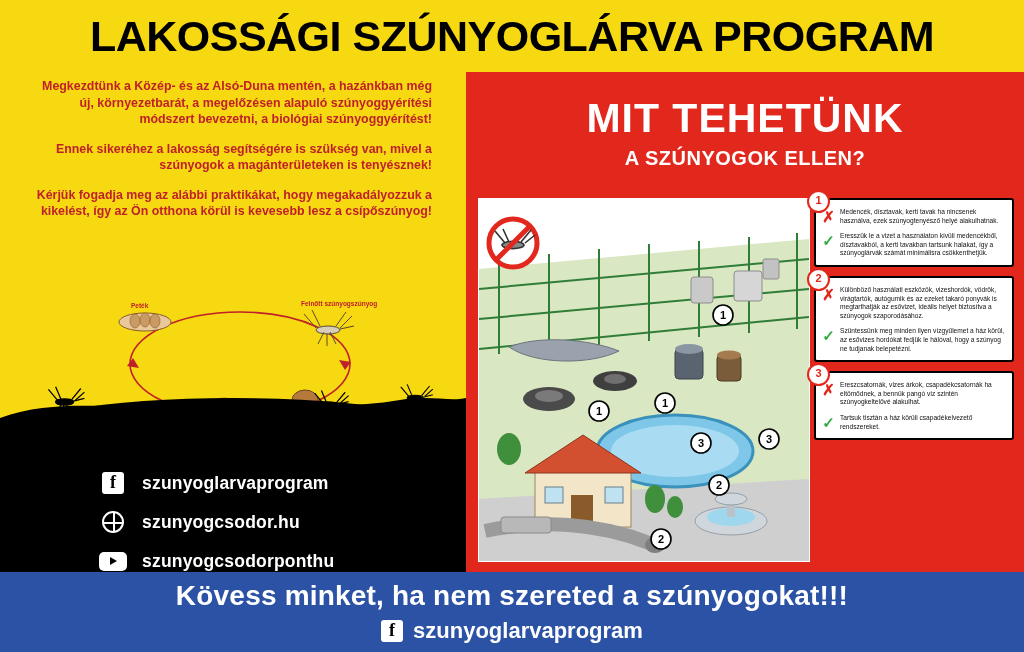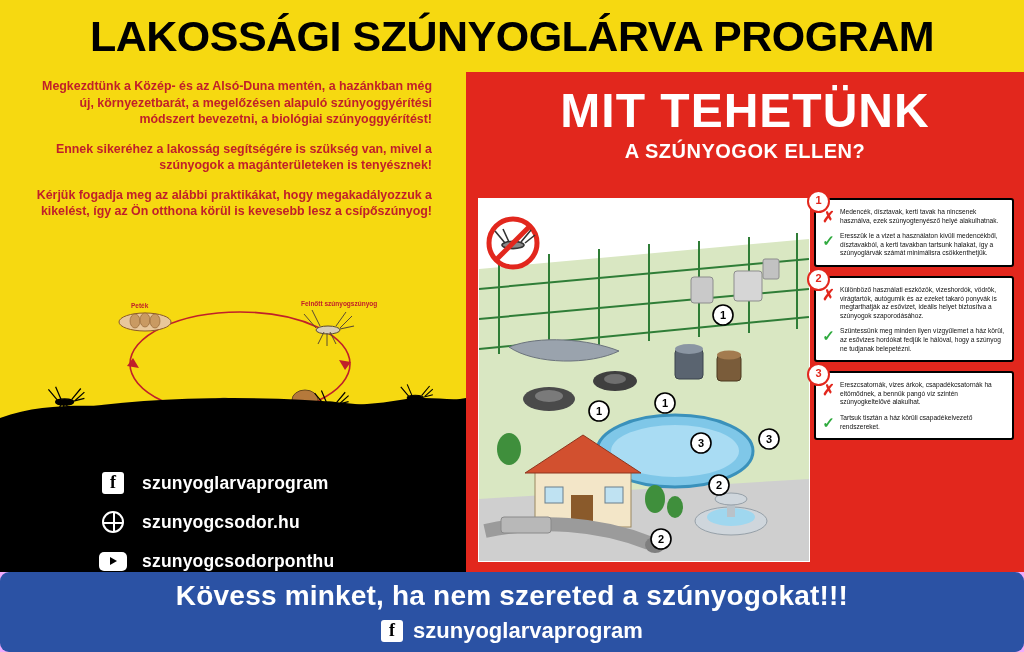--- a/index.html
+++ b/index.html
@@ -120,21 +120,21 @@
   }
   
   .right{
     position:absolute;left:466px;top:72px;width:558px;height:500px;
     background:#e2271d;
   }
   .right-title{
     position:absolute;left:0;top:16px;width:558px;text-align:center;color:#ffffff;
   }
   .right-title .t1{
-    font-size:48px;font-weight:bold;letter-spacing:1px;line-height:46px;
+    font-size:41px;font-weight:bold;letter-spacing:1px;line-height:46px;margin-top:7px;
   }
   .right-title .t2{
     font-size:20px;font-weight:bold;letter-spacing:0.5px;line-height:34px;
   }
   .illus{
     position:absolute;left:12px;top:126px;width:330px;height:362px;
     background:#ffffff;border:1px solid #ffffff;overflow:hidden;
   }
   .tips{
     position:absolute;left:348px;top:126px;width:200px;height:362px;
@@ -156,21 +156,21 @@
   .tip-line:last-child{margin-bottom:0;}
   .mark{
     position:absolute;left:-19px;top:2px;width:15px;height:15px;font-size:15px;
     font-weight:bold;line-height:14px;text-align:center;
   }
   .mark.x{color:#e2271d;}
   .mark.v{color:#2faa3e;}
   
   .footer{
     position:absolute;left:0;top:572px;width:1024px;height:80px;
-    background:#2b52a4;color:#ffffff;text-align:center;border-radius:9px;
+    background:#2b52a4;color:#ffffff;text-align:center;
   }
   .footer .f1{
     font-size:28px;font-weight:bold;padding-top:8px;letter-spacing:0.2px;
   }
   .footer .f2{
     display:flex;align-items:center;justify-content:center;margin-top:6px;
   }
   .footer .f2 .fb-box{margin-right:10px;}
   .footer .f2 span{font-size:22px;font-weight:bold;}
 </style>

